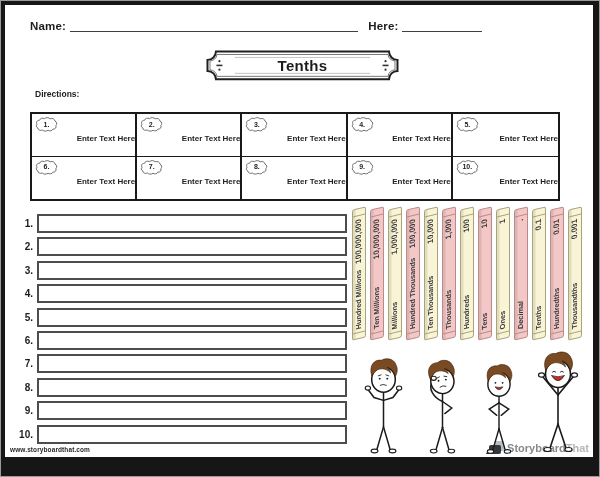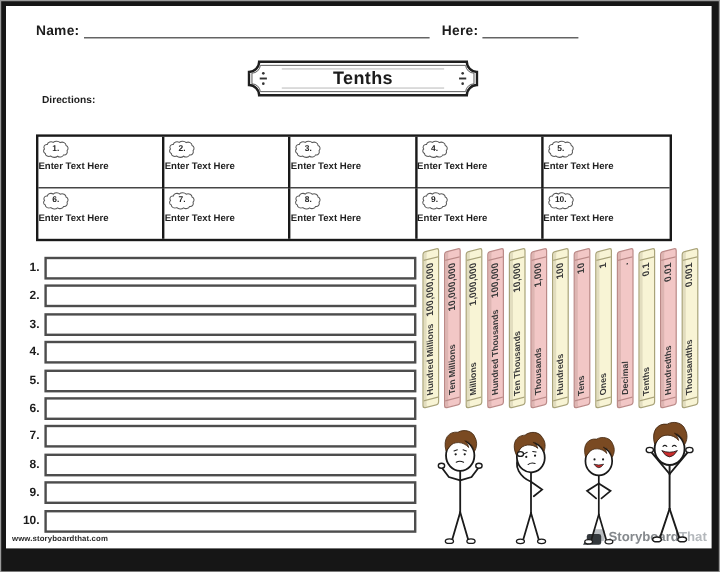--- a/index.html
+++ b/index.html
@@ -14,27 +14,27 @@
   .write-line { border-bottom:1.5px solid #3f3f3f; height:13px; }
   .name-line { width:288px; margin-left:4px; }
   .date-label { margin-left:10px; }
   .date-line { width:80px; margin-left:3px; }
 
   
   .plaque { position:absolute; left:200px; top:44px; width:195px; height:33px; }
   .plaque svg { position:absolute; inset:0; }
   .plaque-title { position:absolute; inset:0; display:flex; align-items:center; justify-content:center; font-weight:bold; font-size:15px; color:#1c1c1c; letter-spacing:.3px; }
 
-  .directions { position:absolute; left:30px; top:73px; font-weight:bold; font-size:8.5px; color:#1d1d1d; }
+  .directions { position:absolute; left:30px; top:84px; font-weight:bold; font-size:8.5px; color:#1d1d1d; }
 
   
   .grid { position:absolute; left:25px; top:107px; width:530px; height:89px;
           display:grid; grid-template-columns:repeat(5,1fr); grid-template-rows:1fr 1fr;
           border:2px solid #191919; background:#fff; }
-  .cell { position:relative; display:flex; align-items:center; justify-content:flex-start;
+  .cell { position:relative; display:flex; align-items:center; justify-content:flex-end;
           border-right:2px solid #191919; border-bottom:1.5px solid #191919; }
   .cell:nth-child(5n) { border-right:none; }
   .cell:nth-child(n+6) { border-bottom:none; }
   .badge { position:absolute; top:2px; left:2px; width:25px; height:16px; }
   .badge svg { position:absolute; inset:0; }
   .badge b { position:absolute; inset:0; display:flex; align-items:center; justify-content:center; font-size:7px; color:#222; }
   .cell-text { font-weight:bold; font-size:8px; color:#1f1f1f; padding-top:7px; }
 
   
   .answers { position:absolute; left:8px; top:209px; }

